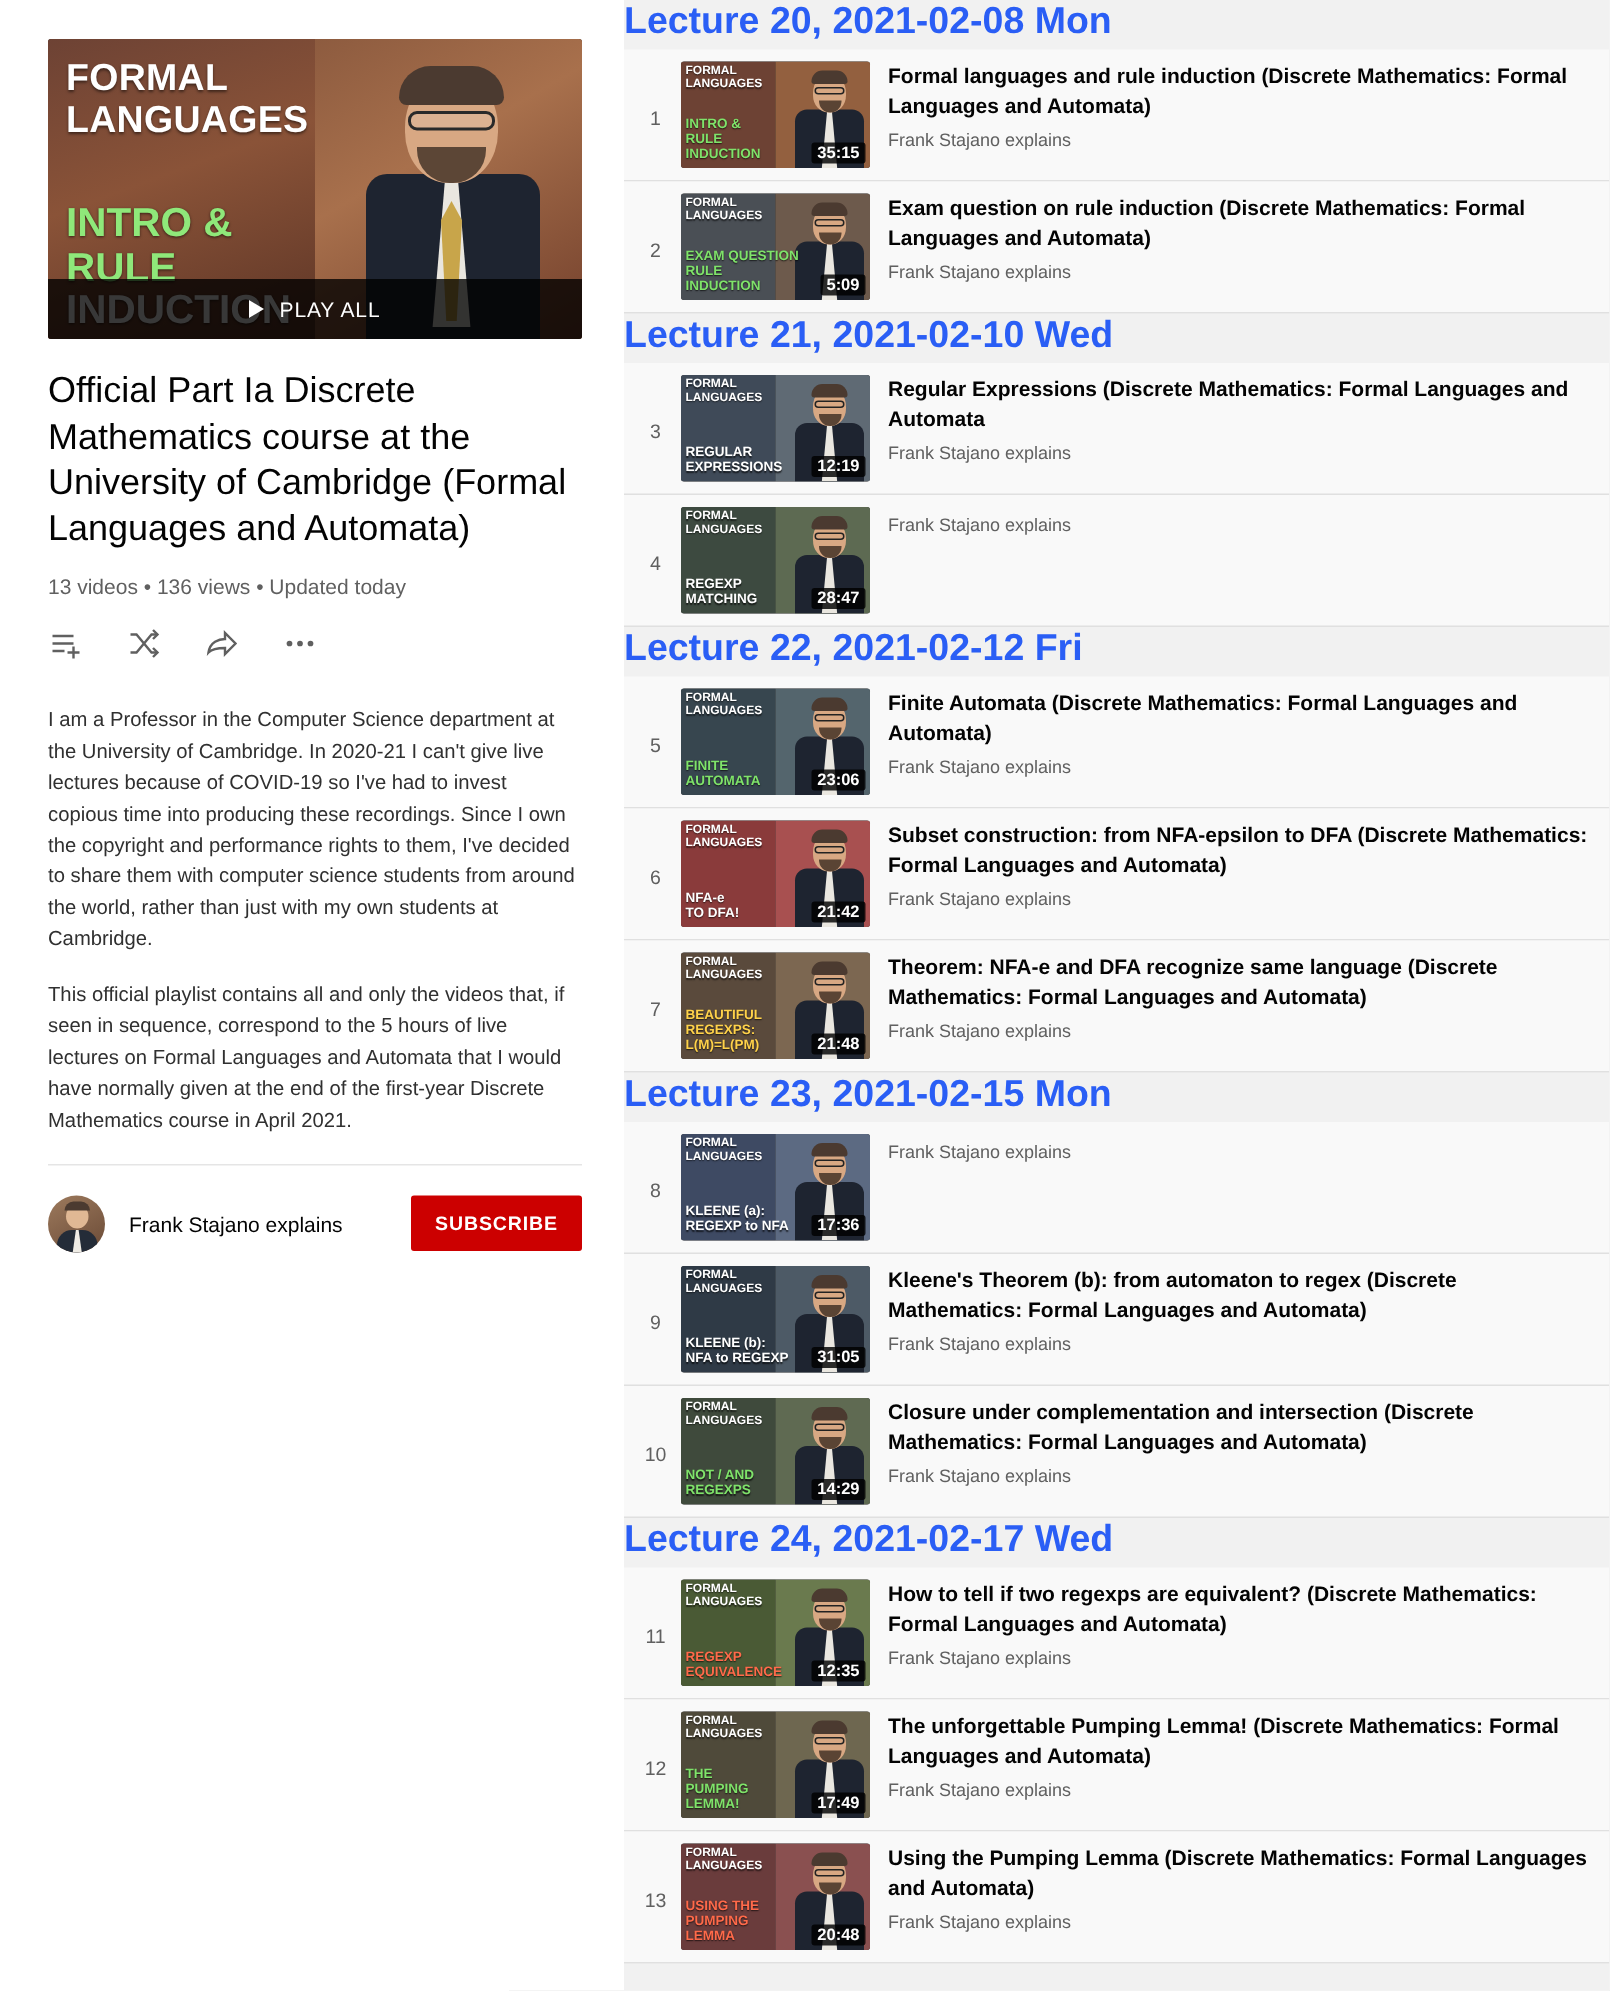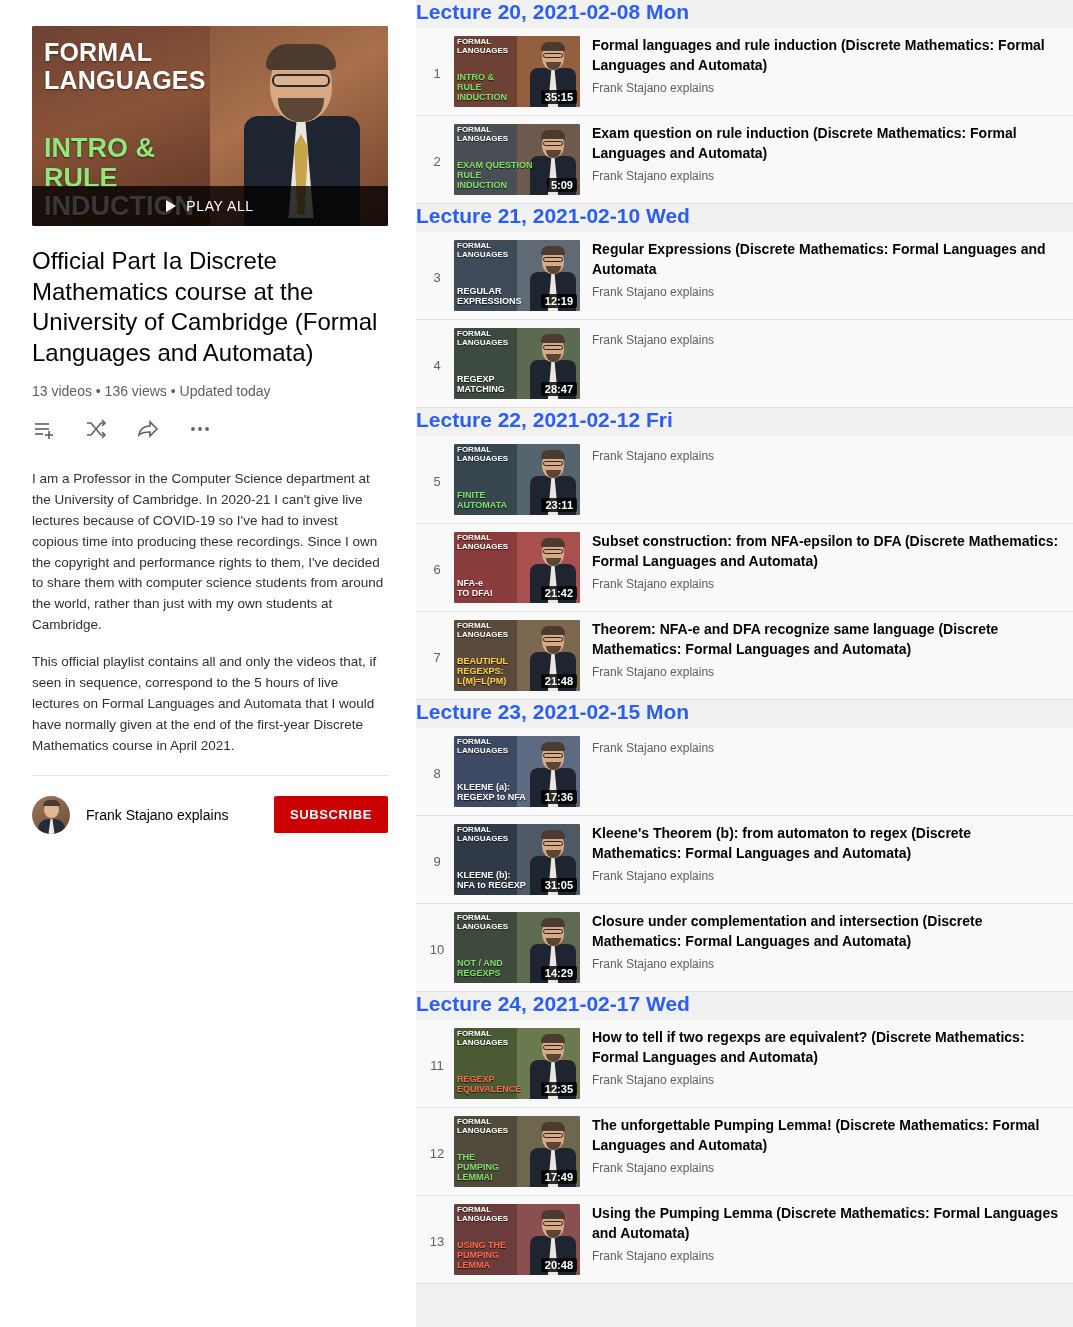--- a/index.html
+++ b/index.html
@@ -210,21 +210,21 @@
 
   
   #right-panel {
     position: absolute;
     left: 416px; top: 0;
     width: 657px; height: 1327px;
     background: #f1f1f1;
     overflow: hidden;
   }
   .section-header {
-    font-size: 21px;
+    font-size: 25px;
     font-weight: bold;
     color: #2a5ef5;
     padding: 0 0 4px 0;
     margin: 0;
     cursor: pointer;
   }
   .sec-first { margin-top: 0; }
   .video-row {
     display: flex;
     align-items: flex-start;
@@ -524,23 +524,24 @@
               <div class="vtp-shirt"></div>
               <div class="vtp-head"></div>
               <div class="vtp-hair"></div>
               <div class="vtp-glass"></div>
               <div class="vtp-beard"></div>
             </div>
             <div class="vt-top-label" style="white-space:pre-line">FORMAL
 LANGUAGES</div>
             <div class="vt-mid-label" style="white-space:pre-line;color:#7fe36a">FINITE
 AUTOMATA</div>
-            <div class="vt-dur">23:11</div>
-          </div>
-          <div class="v-info">
+            <div class="vt-dur">23:06</div>
+          </div>
+          <div class="v-info">
+            <h3 class="v-title">Finite Automata (Discrete Mathematics: Formal Languages and Automata)</h3>
             <div class="v-channel">Frank Stajano explains</div>
           </div>
         </div>
         <div class="video-row">
           <div class="v-index">6</div>
           <div class="v-thumb">
             <div class="vt-bg-left" style="background:#8a3b3b"></div>
             <div class="vt-bg-right" style="background:#a85050"></div>
             <div class="vt-person">
               <div class="vtp-body"></div>

